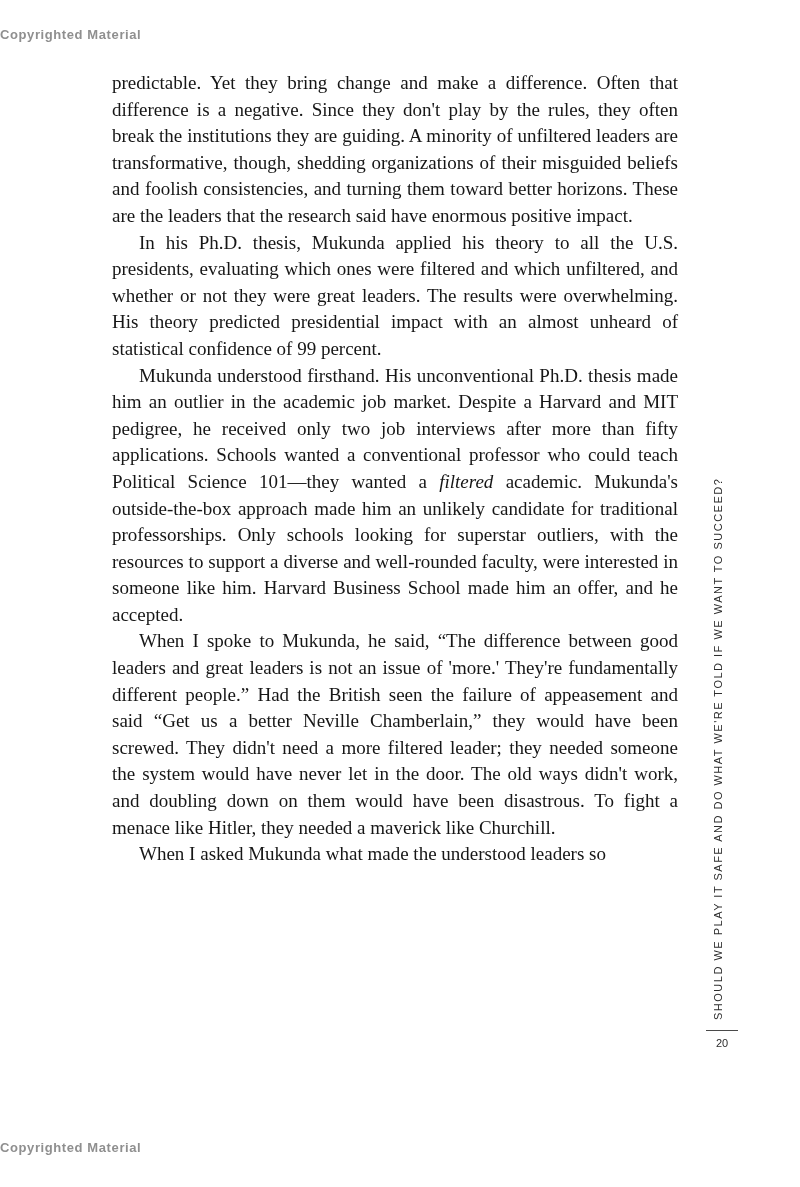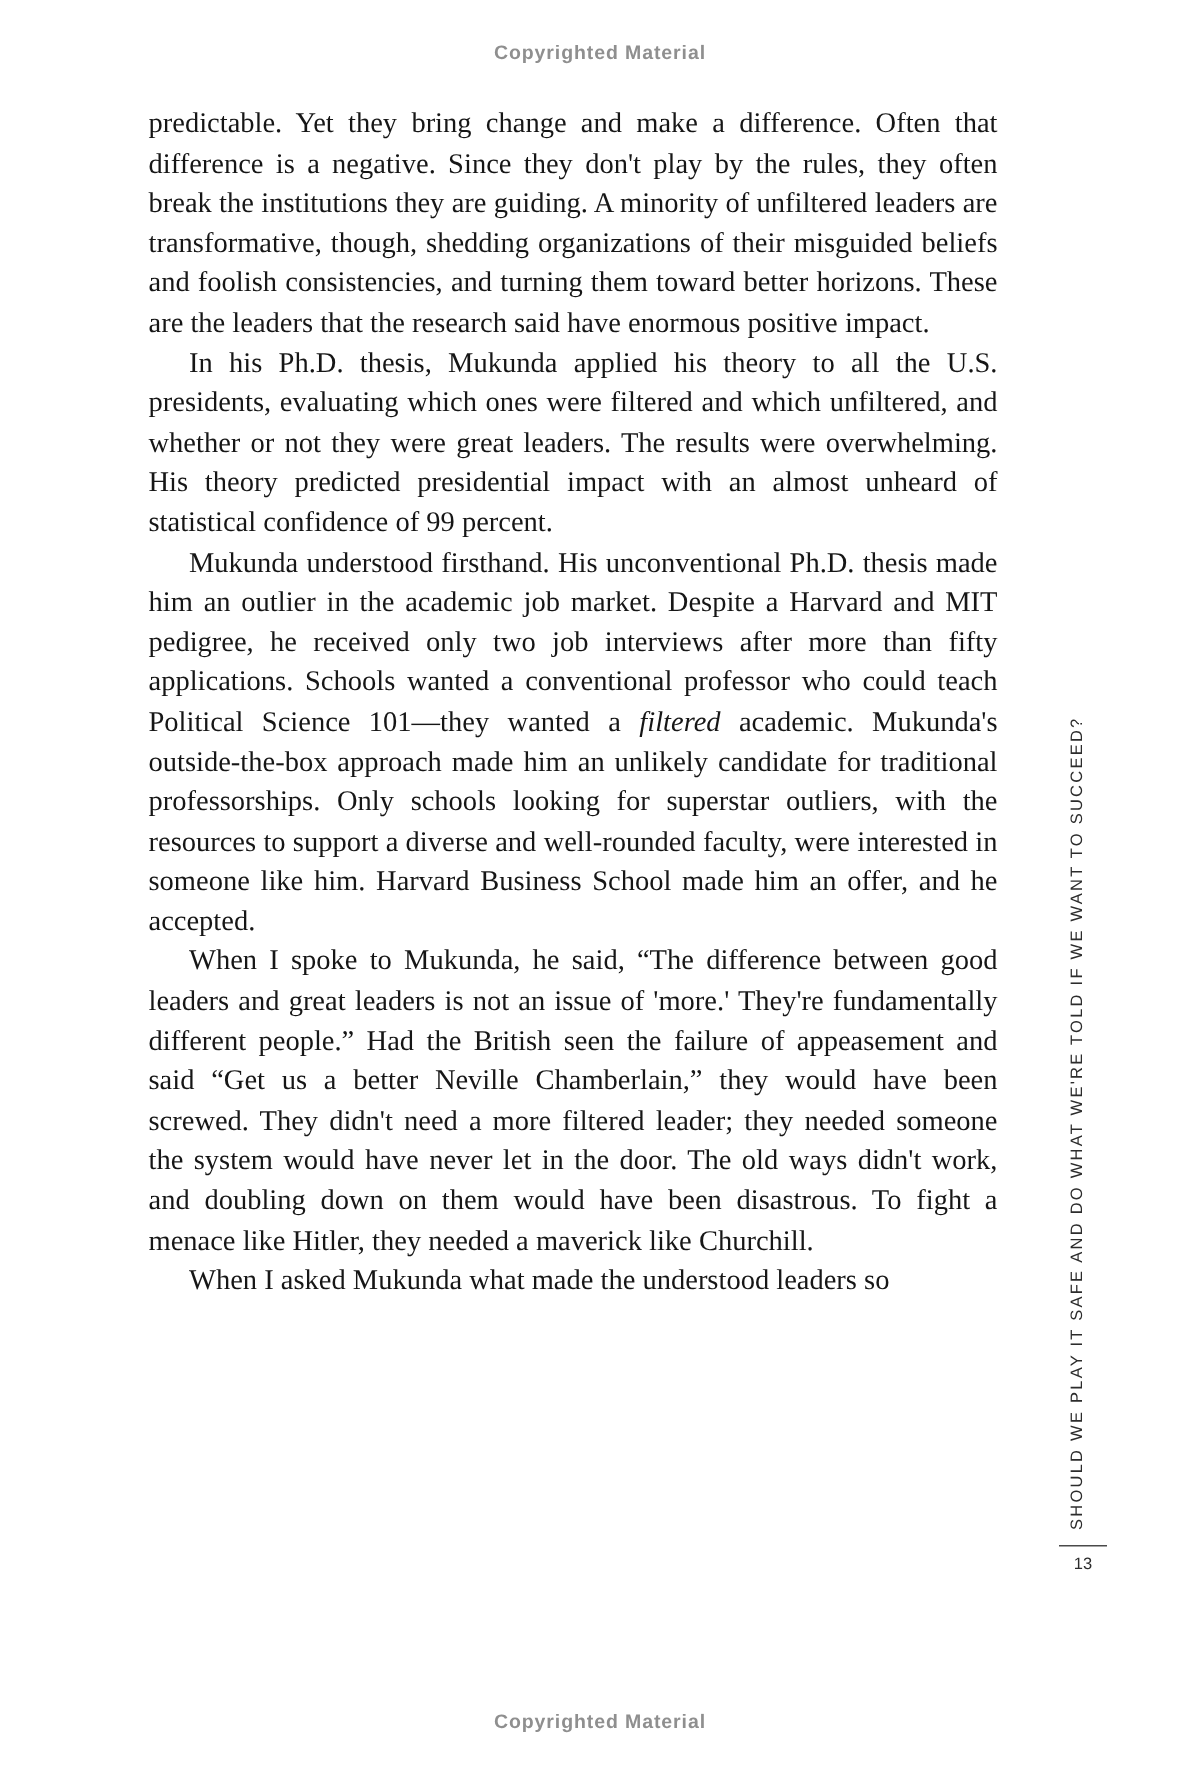--- a/index.html
+++ b/index.html
@@ -11,34 +11,34 @@
     position: relative;
     width: 800px;
     height: 1187px;
     background: #ffffff;
     overflow: hidden;
   }
   .notice {
     position: absolute;
     left: 0;
     width: 100%;
-    text-align: center;
+    text-align: left;
     font-family: "Liberation Sans", sans-serif;
     font-size: 13px;
     font-weight: bold;
     letter-spacing: 0.6px;
     color: #8f8f8f;
   }
   .notice.header { top: 27px; }
   .notice.footer { top: 1140px; }
 
   .body-text {
     position: absolute;
     top: 70px;
-    left: 99px;
+    left: 112px;
     width: 566px;
     font-family: "Liberation Serif", serif;
     font-size: 19px;
     line-height: 26.6px;
     color: #161616;
     text-align: justify;
     hyphens: auto;
     -webkit-hyphens: auto;
   }
   .body-text p {
@@ -95,18 +95,18 @@
       <p class="indent"><span>In his Ph.D. thesis, Mukunda applied his theory to all the U.S. presidents, evaluating which ones were filtered and which unfiltered, and whether or not they were great leaders. The results were overwhelming. His theory predicted presidential impact with an almost unheard of statistical confidence of 99 percent.</span></p>
       <p class="indent"><span>Mukunda understood firsthand. His unconventional Ph.D. thesis made him an outlier in the academic job market. Despite a Harvard and MIT pedigree, he received only two job interviews after more than fifty applications. Schools wanted a conventional professor who could teach Political Science 101—they wanted a </span><em>filtered</em><span> academic. Mukunda's outside-the-box approach made him an unlikely candidate for traditional professorships. Only schools looking for superstar outliers, with the resources to support a diverse and well-rounded faculty, were interested in someone like him. Harvard Business School made him an offer, and he accepted.</span></p>
       <p class="indent"><span>When I spoke to Mukunda, he said, “The difference between good leaders and great leaders is not an issue of 'more.' They're fundamentally different people.” Had the British seen the failure of appeasement and said “Get us a better Neville Chamberlain,” they would have been screwed. They didn't need a more filtered leader; they needed someone the system would have never let in the door. The old ways didn't work, and doubling down on them would have been disastrous. To fight a menace like Hitler, they needed a maverick like Churchill.</span></p>
       <p class="indent"><span>When I asked Mukunda what made the understood leaders so</span></p>
     </main>
 
   <div class="sidebar-title">SHOULD WE PLAY IT SAFE AND DO WHAT WE'RE TOLD IF WE WANT TO SUCCEED?</div>
 
   <div class="page-number">
     <span class="rule"></span>
-    <span>13</span>
+    <span>20</span>
   </div>
 
   <div class="notice footer">Copyrighted Material</div>
 
 </div>
 
 </body></html>

